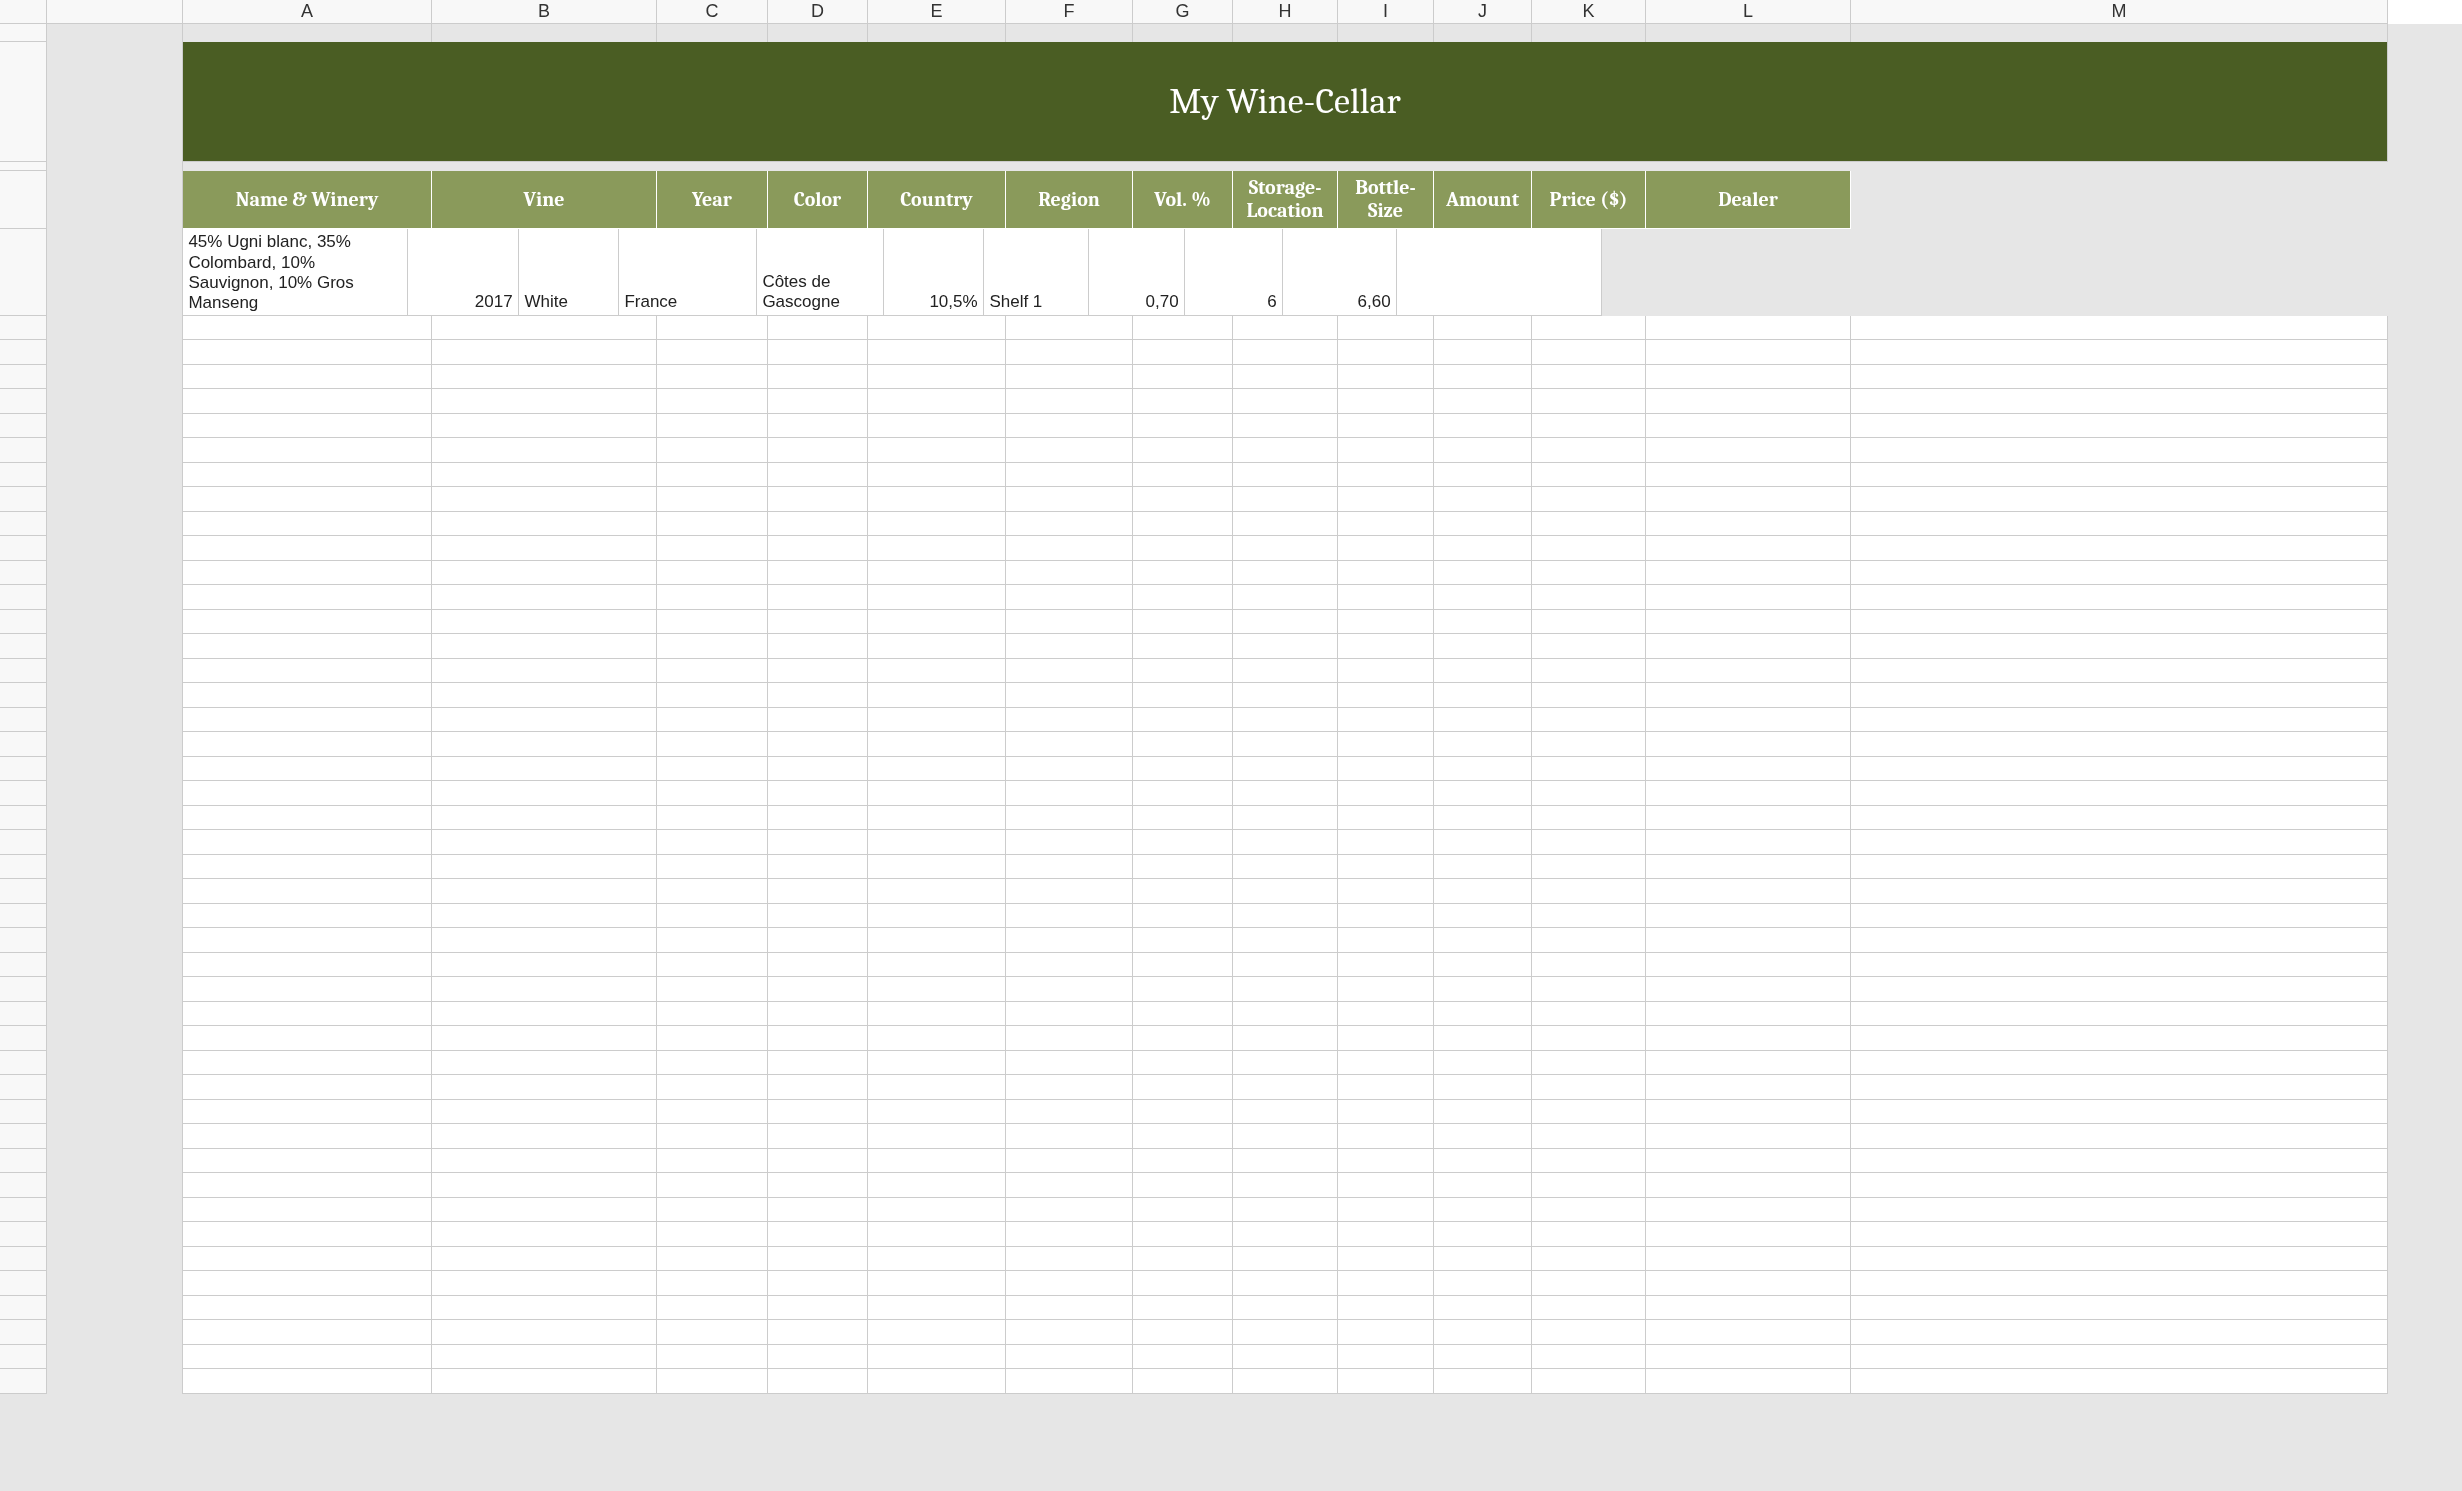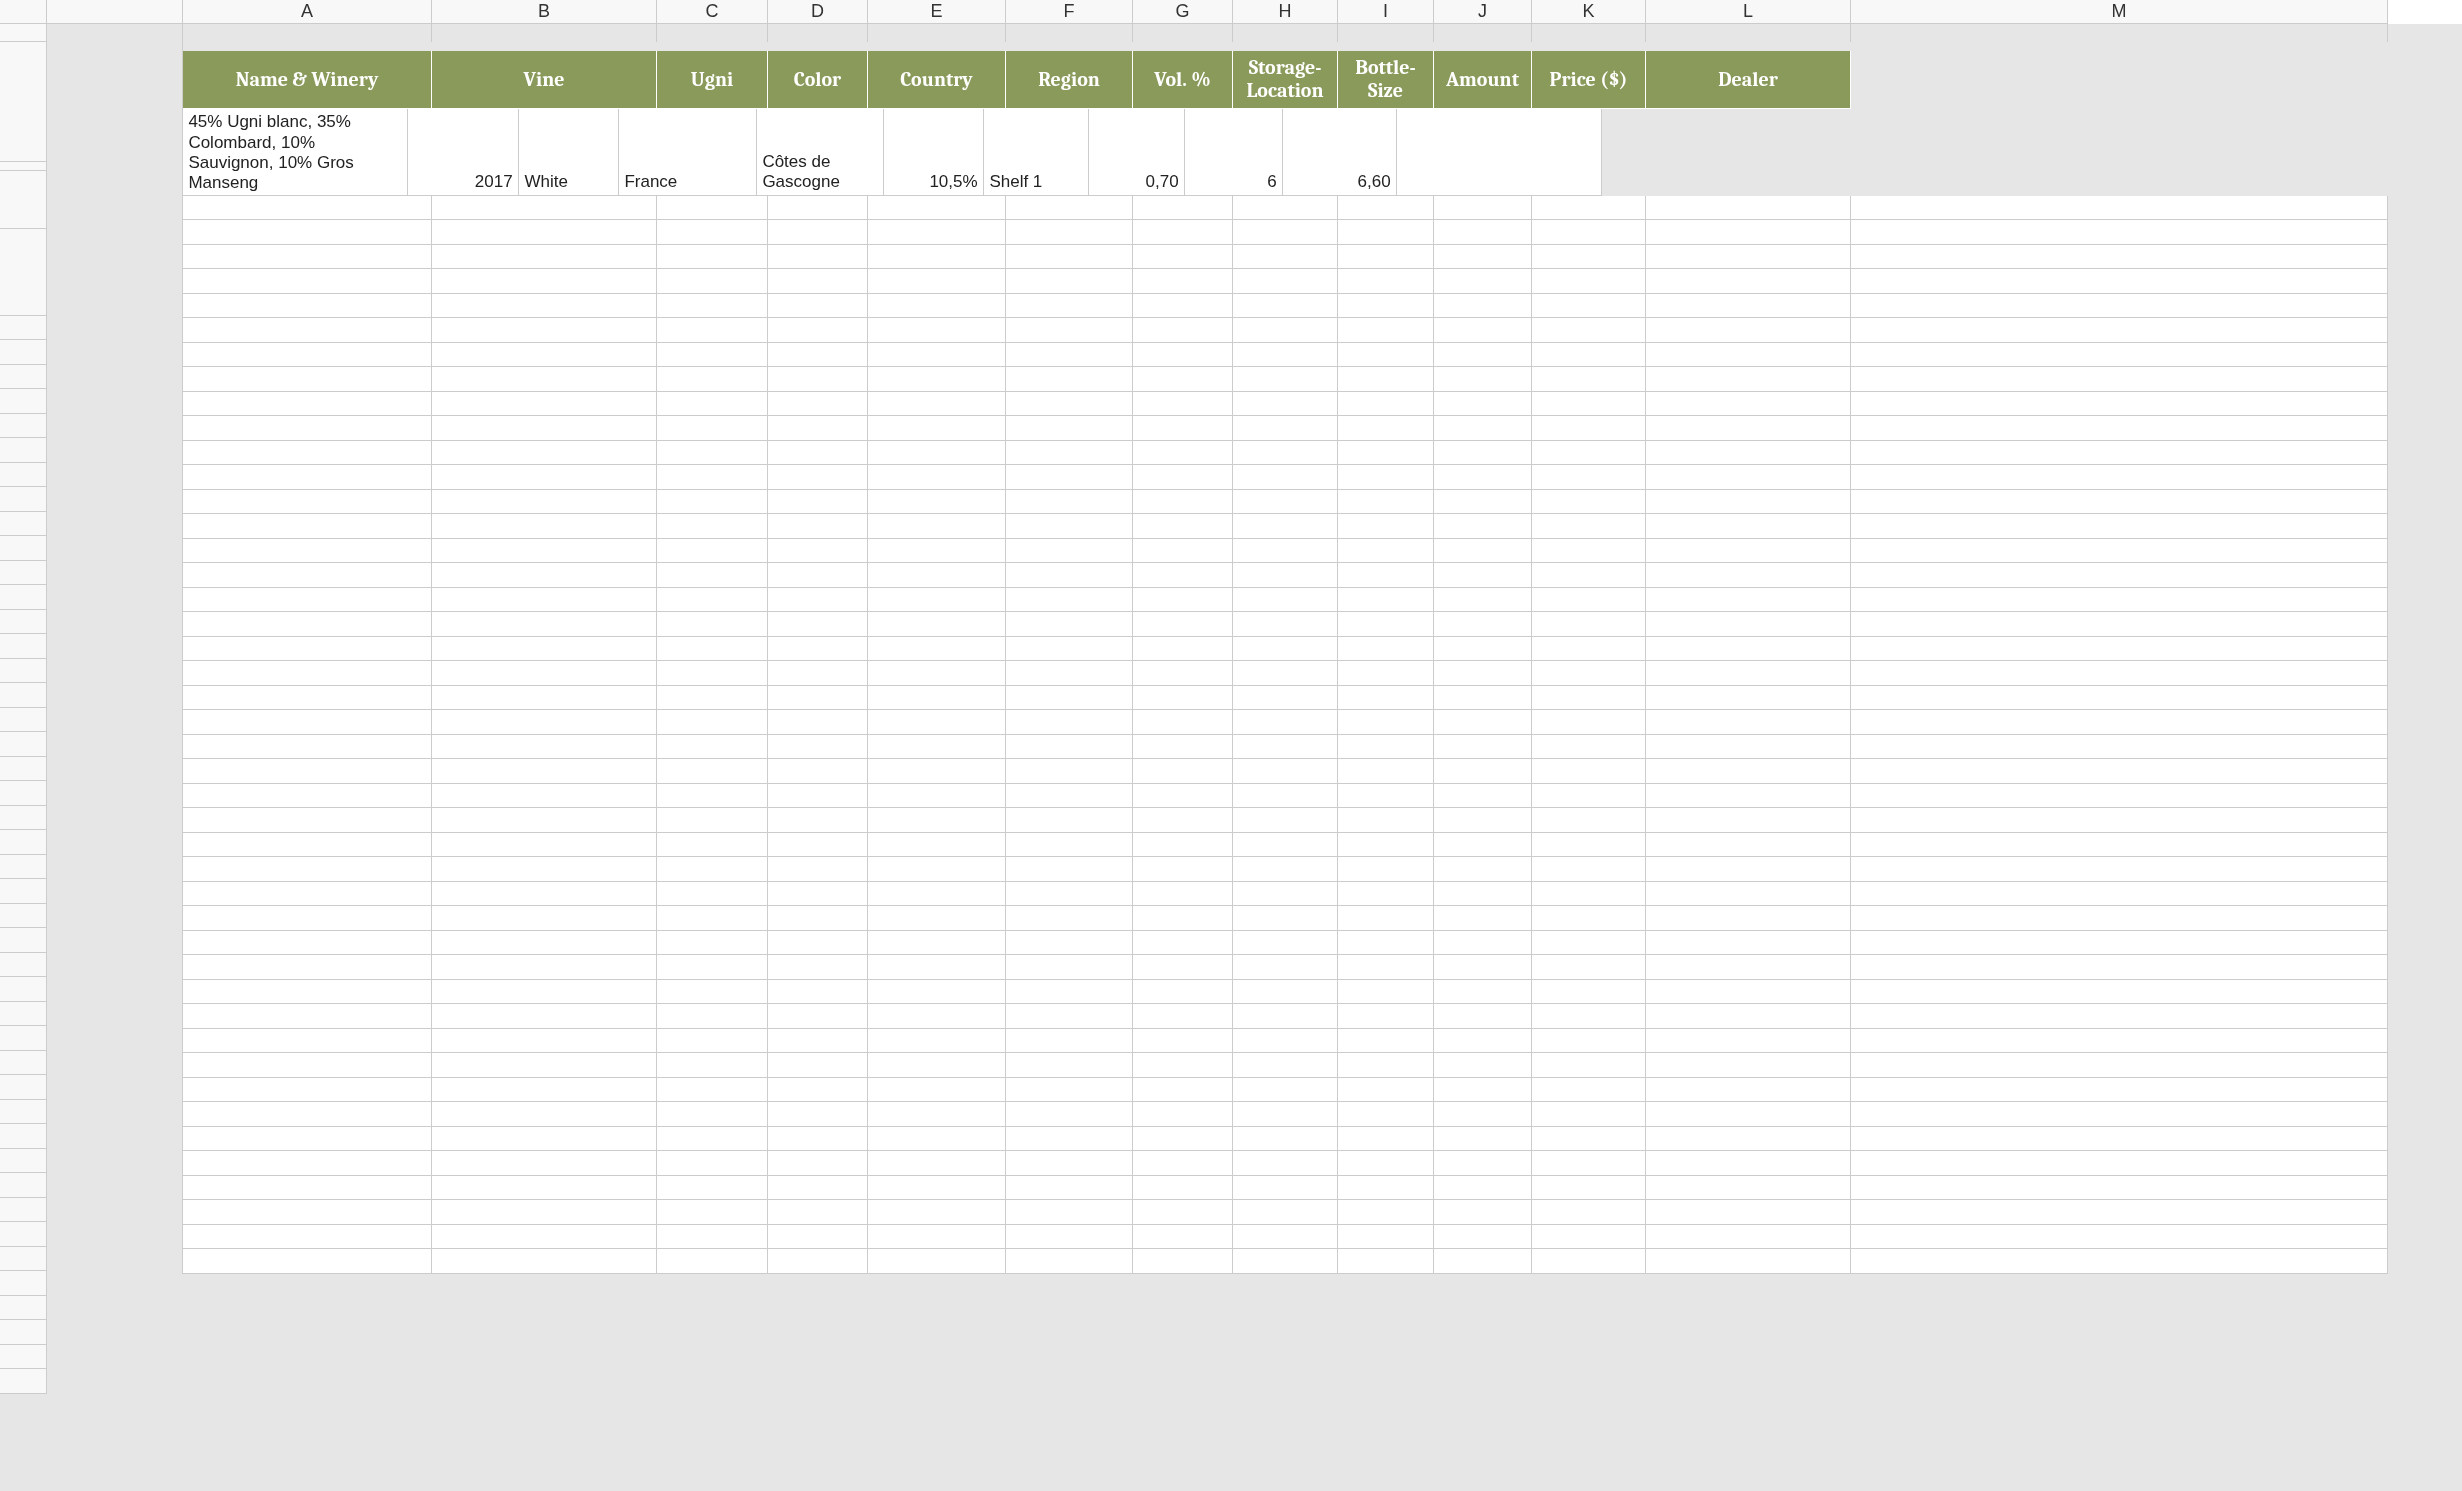--- a/index.html
+++ b/index.html
@@ -239,29 +239,33 @@
               <div class="cell" style="width: 138px; height: 18px; background: rgb(230, 230, 230); border-bottom: none; border-right: 0.9px solid rgb(204, 204, 204);"></div>
               <div class="cell" style="width: 127px; height: 18px; background: rgb(230, 230, 230); border-bottom: none; border-right: 0.9px solid rgb(204, 204, 204);"></div>
               <div class="cell" style="width: 100px; height: 18px; background: rgb(230, 230, 230); border-bottom: none; border-right: 0.9px solid rgb(204, 204, 204);"></div>
               <div class="cell" style="width: 105px; height: 18px; background: rgb(230, 230, 230); border-bottom: none; border-right: 0.9px solid rgb(204, 204, 204);"></div>
               <div class="cell" style="width: 96px; height: 18px; background: rgb(230, 230, 230); border-bottom: none; border-right: 0.9px solid rgb(204, 204, 204);"></div>
               <div class="cell" style="width: 98px; height: 18px; background: rgb(230, 230, 230); border-bottom: none; border-right: 0.9px solid rgb(204, 204, 204);"></div>
               <div class="cell" style="width: 114px; height: 18px; background: rgb(230, 230, 230); border-bottom: none; border-right: 0.9px solid rgb(204, 204, 204);"></div>
               <div class="cell" style="width: 205px; height: 18px; background: rgb(230, 230, 230); border-bottom: none; border-right: 0.9px solid rgb(204, 204, 204);"></div>
               <div class="cell" style="width: 537px; height: 18px; background: rgb(230, 230, 230); border-bottom: none; border-right: 0.9px solid rgb(204, 204, 204);"></div>
             </div>
+            <div class="grid-row" style="height: 120px;">
+              <div class="cell margin-gap" style="width: 136px; height: 120px;"></div>
+              <div class="cell title-cell" style="width: 2205px; height: 120px;">My Wine-Cellar</div>
+            </div>
             <div class="grid-row" style="height: 9px;">
               <div class="cell margin-gap" style="width: 136px; height: 9px;"></div>
               <div class="cell" style="width: 2205px; height: 9px; background: rgb(230, 230, 230); border-right: none; border-bottom: none;"></div>
             </div>
             <div class="grid-row" style="height: 58px;">
               <div class="cell margin-gap" style="width: 136px; height: 58px;"></div>
               <div class="cell thead-cell" style="width: 249px; height: 58px;">Name &amp; Winery</div>
               <div class="cell thead-cell" style="width: 225px; height: 58px;">Vine</div>
-              <div class="cell thead-cell" style="width: 111px; height: 58px;">Ugni</div>
+              <div class="cell thead-cell" style="width: 111px; height: 58px;">Year</div>
               <div class="cell thead-cell" style="width: 100px; height: 58px;">Color</div>
               <div class="cell thead-cell" style="width: 138px; height: 58px;">Country</div>
               <div class="cell thead-cell" style="width: 127px; height: 58px;">Region</div>
               <div class="cell thead-cell" style="width: 100px; height: 58px;">Vol. %</div>
               <div class="cell thead-cell" style="width: 105px; height: 58px;">Storage-Location</div>
               <div class="cell thead-cell" style="width: 96px; height: 58px;">Bottle-Size</div>
               <div class="cell thead-cell" style="width: 98px; height: 58px;">Amount</div>
               <div class="cell thead-cell" style="width: 114px; height: 58px;">Price ($)</div>
               <div class="cell thead-cell" style="width: 205px; height: 58px;">Dealer</div>
             </div>

